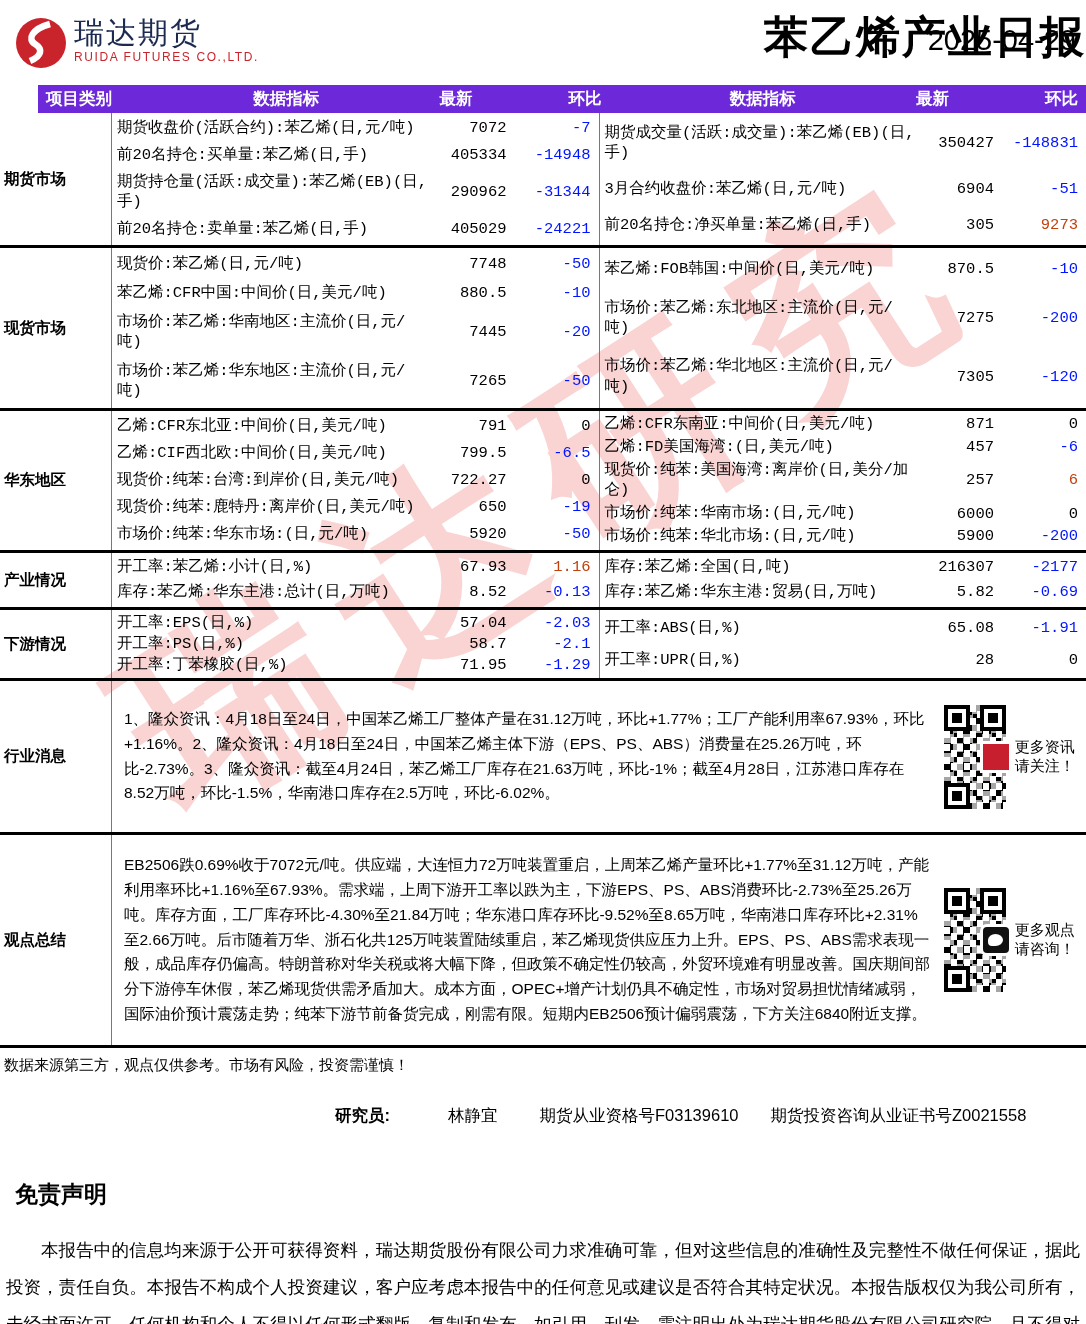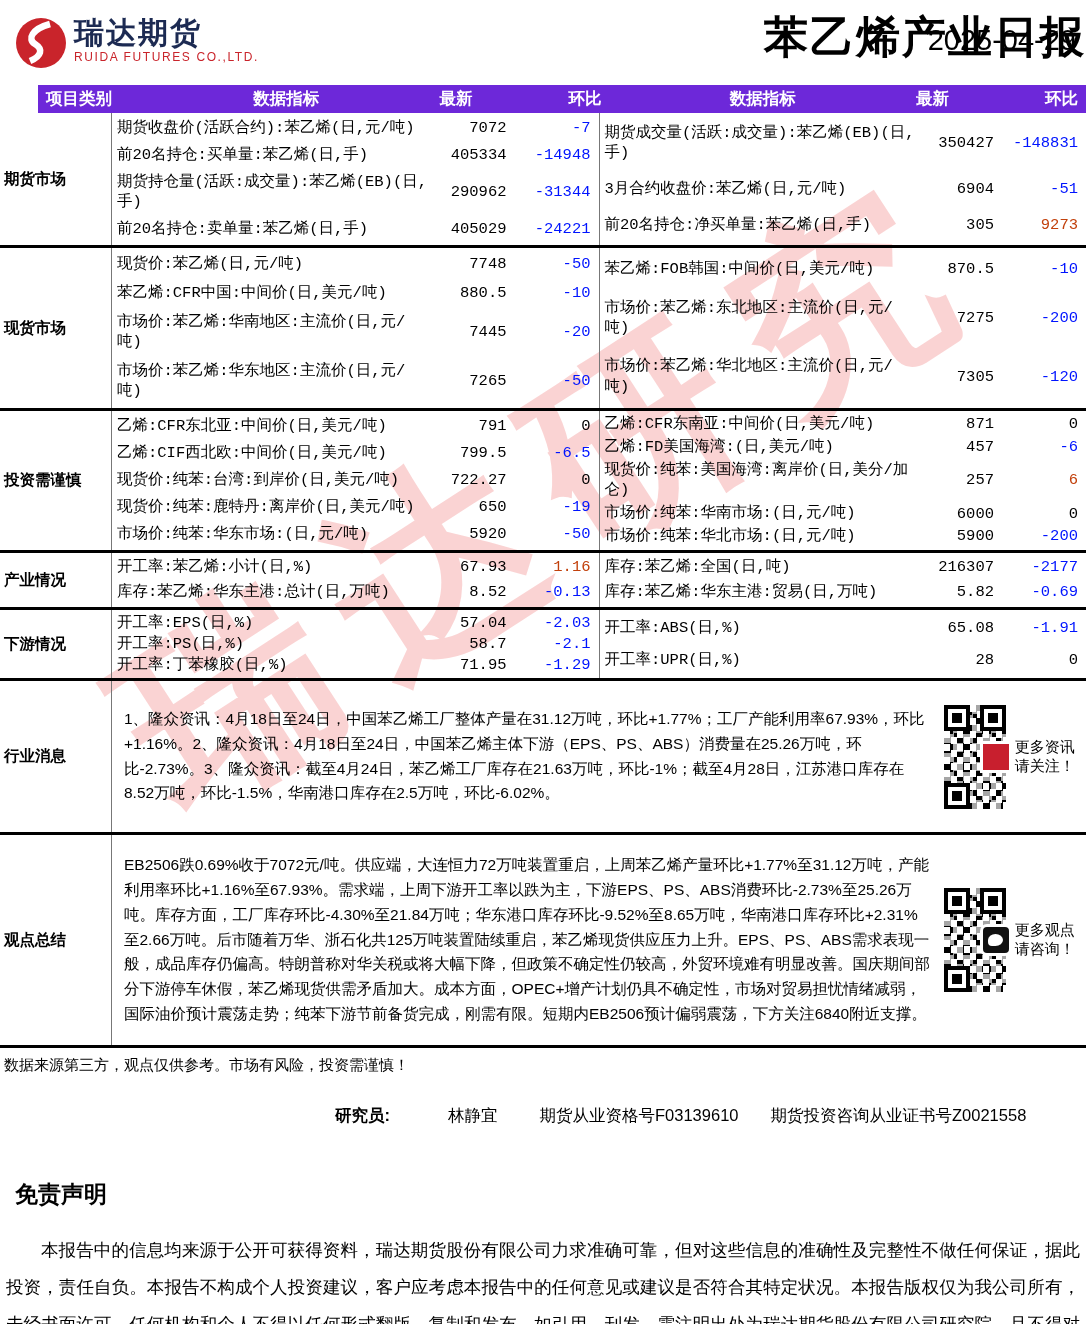--- a/index.html
+++ b/index.html
@@ -2,21 +2,21 @@
 <html><head>
 <meta charset="utf-8">
 <style>
   html,body{margin:0;padding:0;background:#fff;}
   body{width:1086px;height:1324px;overflow:hidden;position:relative;
        font-family:"Liberation Sans","DejaVu Sans",sans-serif;color:#000;}
   
   .rpt-header{position:relative;height:85px;}
   .brand{position:absolute;left:14px;top:16px;display:flex;align-items:flex-start;}
   .brand-text{margin-left:6px;}
-  .brand-name{font-size:30px;font-weight:bold;color:#1c2a52;letter-spacing:2px;line-height:1.1;}
+  .brand-name{font-size:30px;font-weight:normal;color:#1c2a52;letter-spacing:2px;line-height:1.1;}
   .brand-sub{font-size:12px;color:#c9242b;letter-spacing:1.6px;margin-top:1px;}
   .rpt-title{position:absolute;left:0;right:0;top:8px;text-align:right;
              font-size:44px;font-weight:900;letter-spacing:2px;}
   .rpt-date{position:absolute;right:10px;top:24px;font-size:29px;}
   
   .thead{display:flex;height:28px;background:#6d28d9;color:#fff;font-weight:bold;
          font-size:16.5px;align-items:center;margin-left:38px;}
   .thead .h-cat{width:95px;padding-left:8px;box-sizing:border-box;}
   .thead .h-half{flex:1;display:flex;align-items:center;}
   .thead .h-ind{flex:1;text-align:center;}
@@ -186,21 +186,21 @@
           <div class="chg t-neg">-200</div>
         </div>
         <div class="row">
           <div class="ind">市场价:苯乙烯:华北地区:主流价(日,元/吨)</div>
           <div class="val">7305</div>
           <div class="chg t-neg">-120</div>
         </div>
       </div>
     </div>
     <div class="sec sec-upstream">
-      <div class="cat">投资需谨慎</div>
+      <div class="cat">华东地区</div>
       <div class="half left">
         <div class="row">
           <div class="ind">乙烯:CFR东北亚:中间价(日,美元/吨)</div>
           <div class="val">791</div>
           <div class="chg t-zero">0</div>
         </div>
         <div class="row">
           <div class="ind">乙烯:CIF西北欧:中间价(日,美元/吨)</div>
           <div class="val">799.5</div>
           <div class="chg t-neg">-6.5</div>

